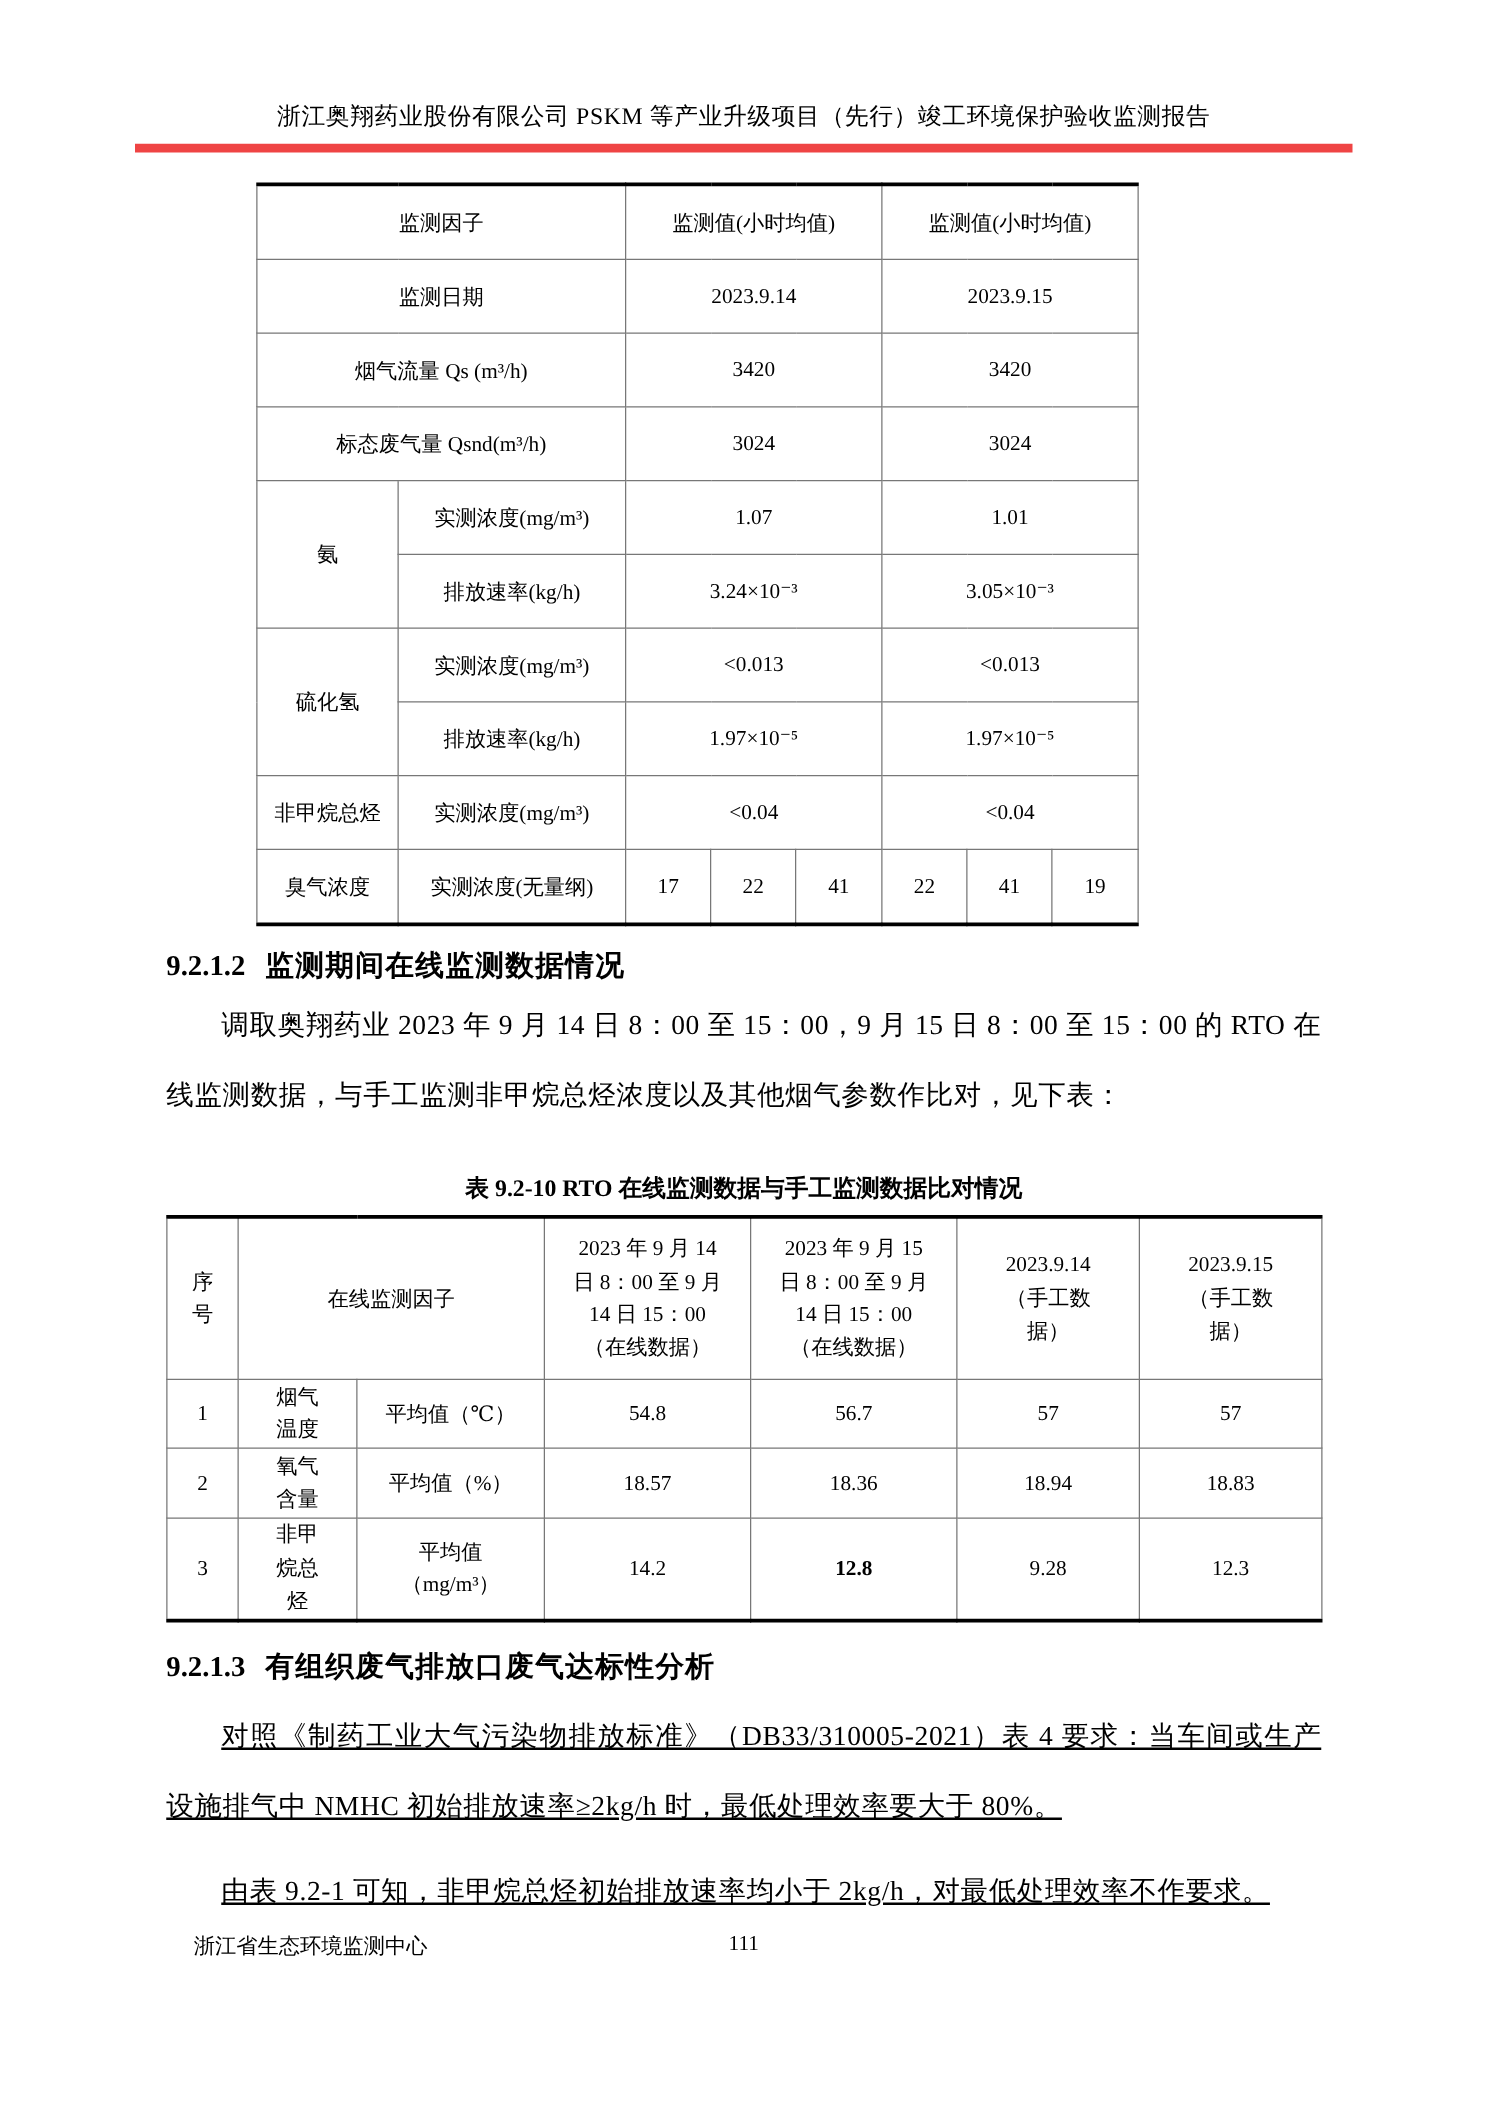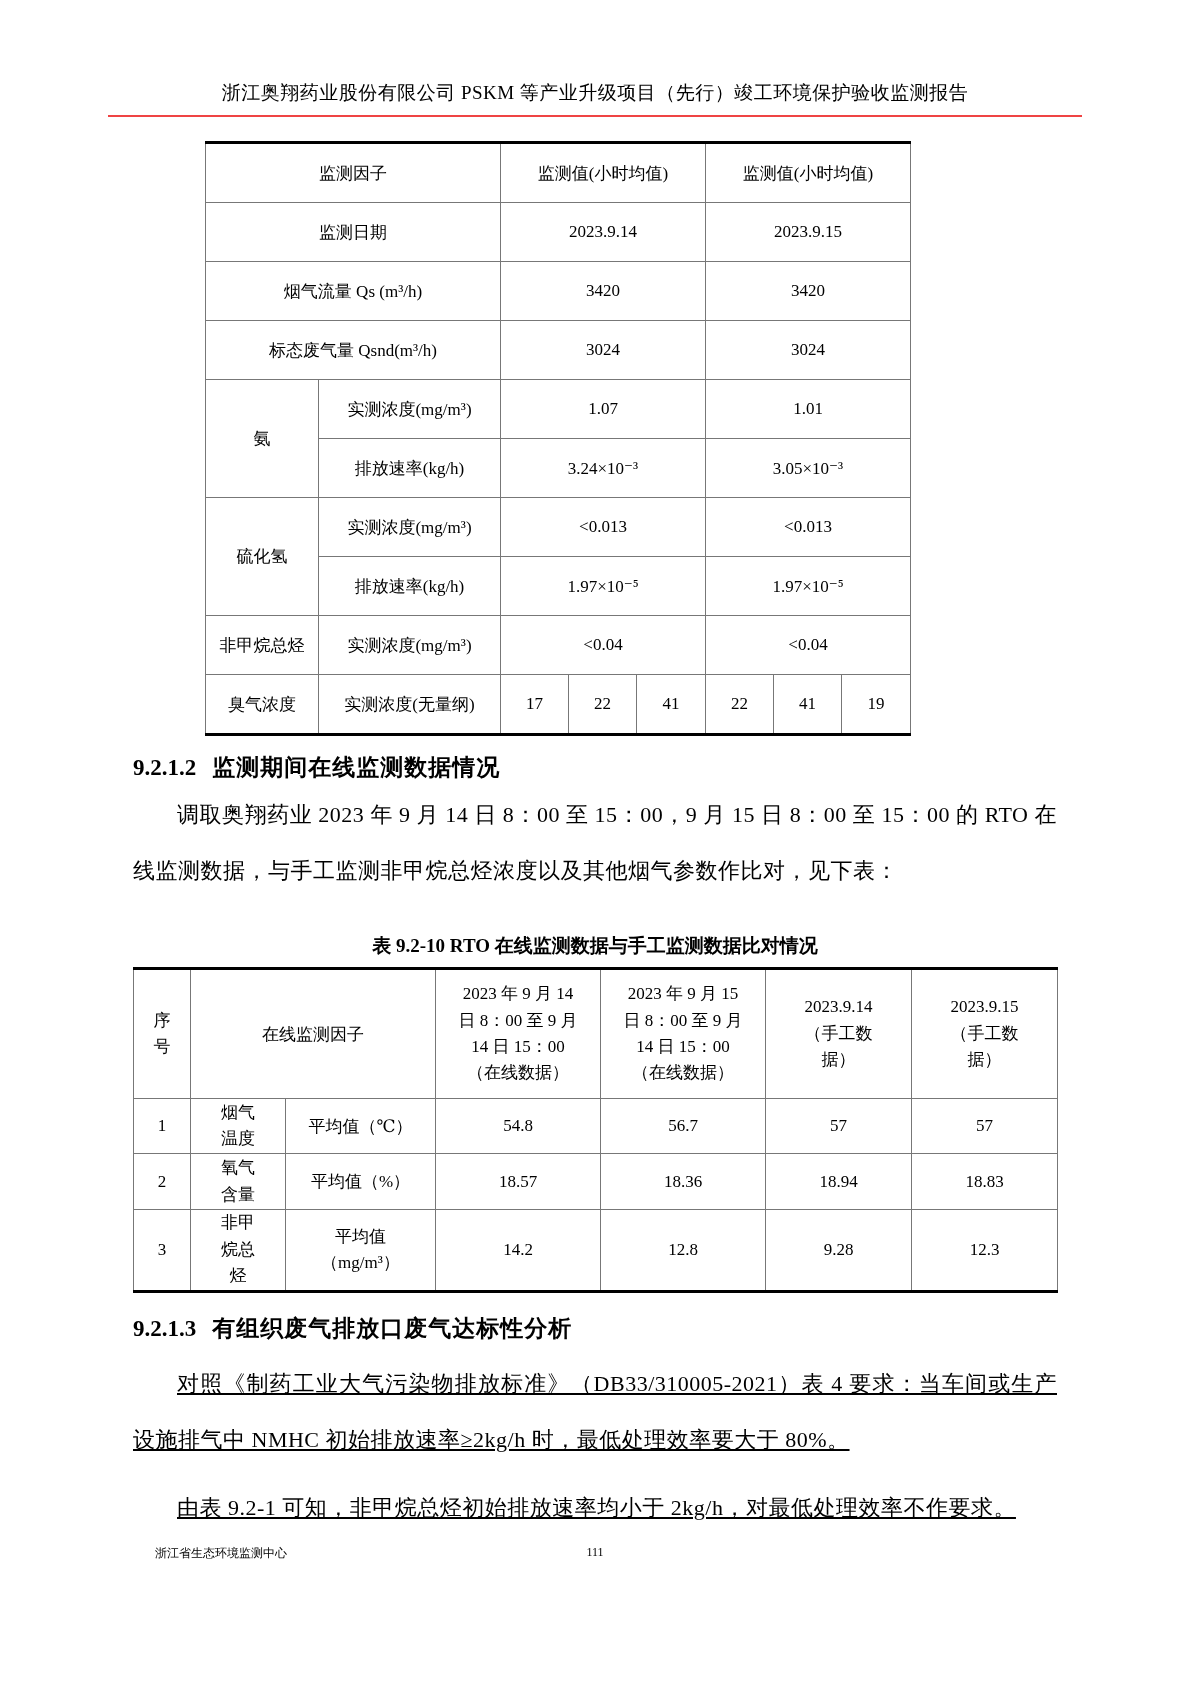--- a/index.html
+++ b/index.html
@@ -10,21 +10,21 @@
     font-family:"Liberation Serif","DejaVu Serif",serif;
     box-sizing:border-box;overflow:hidden;
   }
   
   .doc-header{
     margin:0 108px;
     padding:80px 0 9px;
     text-align:center;
     font-size:19px;
     letter-spacing:.5px;
-    border-bottom:2px solid #ef4444;
+    border-bottom:7px solid #ef4444;
   }
   .content{padding:0 133px;}
   
   table{border-collapse:collapse;table-layout:fixed;}
   .t1{
     width:705px;margin:24px 0 0 72px;
     font-size:17px;
     border-top:3px solid #000;border-bottom:3px solid #000;
   }
   .t1 td{
@@ -59,25 +59,25 @@
     border:1px solid #777;
     text-align:center;vertical-align:middle;
     padding:0 3px;overflow:hidden;
   }
   .t2 tr.hdr{height:130px;}
   .t2 tr.r1{height:55px;}
   .t2 tr.r2{height:56px;}
   .t2 tr.r3{height:82px;}
   .pre{white-space:pre-line;line-height:1.55;}
   .v-top{vertical-align:top;padding-top:3px;}
-  .v-high{vertical-align:top;padding-top:14px;}
+  .v-high{vertical-align:top;padding-top:14px;font-weight:bold;}
   
   .footer{
     position:absolute;left:133px;right:133px;top:1545px;
-    font-size:12px;
+    font-size:17px;
   }
   .footer .org{position:absolute;left:22px;top:0;}
   .footer .pageno{display:block;text-align:center;}
 </style>
 </head>
 <body>
 
 <div class="page">
 
   <div class="doc-header">浙江奥翔药业股份有限公司 PSKM 等产业升级项目（先行）竣工环境保护验收监测报告</div>

